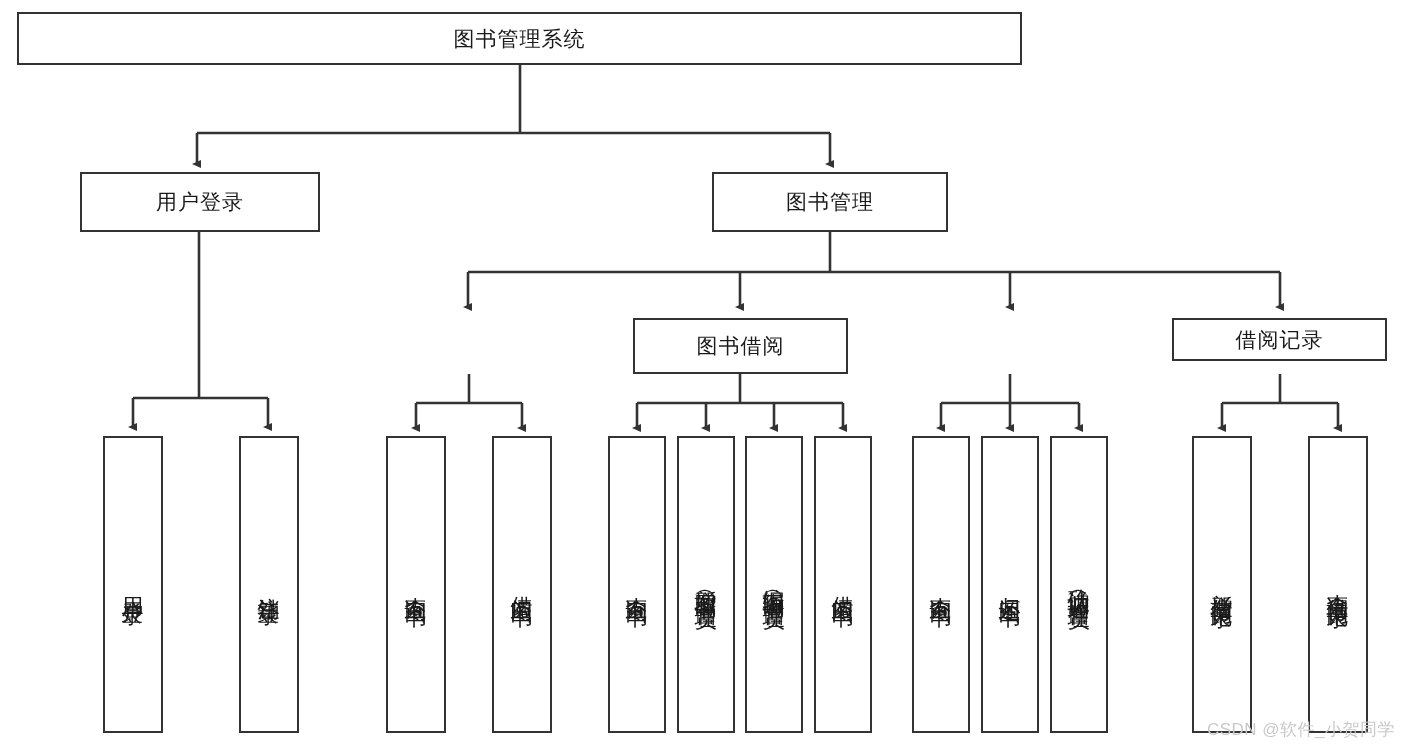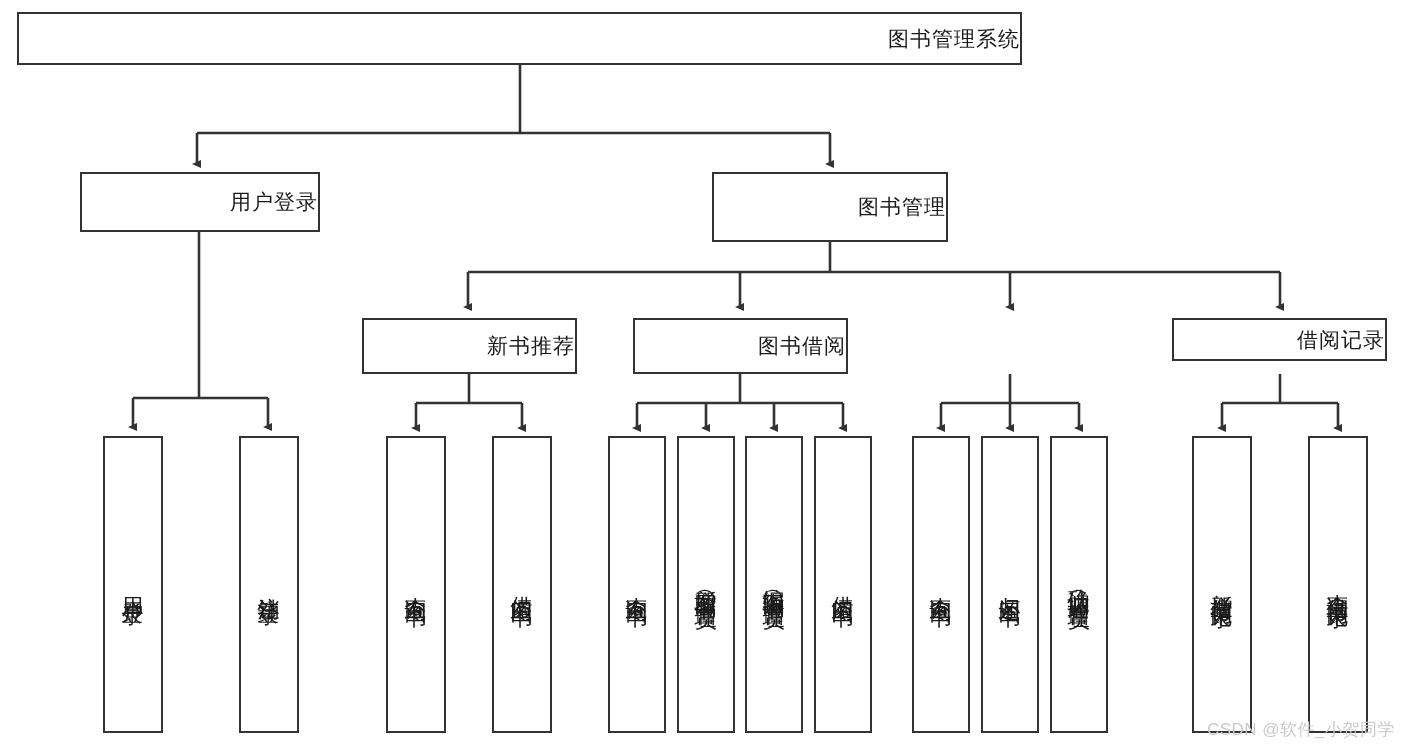--- a/index.html
+++ b/index.html
@@ -32,21 +32,20 @@
     border: 2px solid #333333;
     display: flex;
     align-items: center;
     justify-content: center;
     color: #1a1a1a;
     z-index: 2;
   }
   .node.horiz {
     font-size: 21px;
     letter-spacing: 1px;
-    justify-content: flex-end;
   }
   .node.vert {
     writing-mode: vertical-rl;
     text-orientation: upright;
     font-size: 22px;
     letter-spacing: 3px;
     line-height: 1.05;
     padding-top: 6px;
     padding-bottom: 6px;
     align-items: center;
@@ -127,27 +126,24 @@
     </g>
   </svg>
 
   <div class="node horiz" style="left:17px; top:12px; width:1005px; height:53px;">
     <span class="node-label">图书管理系统</span>
   </div>
 
   <div class="node horiz" style="left:80px; top:172px; width:240px; height:60px;">
     <span class="node-label">用户登录</span>
   </div>
-  <div class="node horiz" style="left:712px; top:172px; width:236px; height:70px;">
+  <div class="node horiz" style="left:712px; top:172px; width:236px; height:60px;">
     <span class="node-label">图书管理</span>
   </div>
 
-  <div class="node horiz" style="left:362px; top:318px; width:215px; height:56px;">
-    <span class="node-label">新书推荐</span>
-  </div>
   <div class="node horiz" style="left:633px; top:318px; width:215px; height:56px;">
     <span class="node-label">图书借阅</span>
   </div>
   <div class="node horiz" style="left:1172px; top:318px; width:215px; height:43px;">
     <span class="node-label">借阅记录</span>
   </div>
 
   <div class="node vert" style="left:103px; top:436px; width:60px; height:297px;">
     <span class="node-label">用户登录</span>
   </div>

